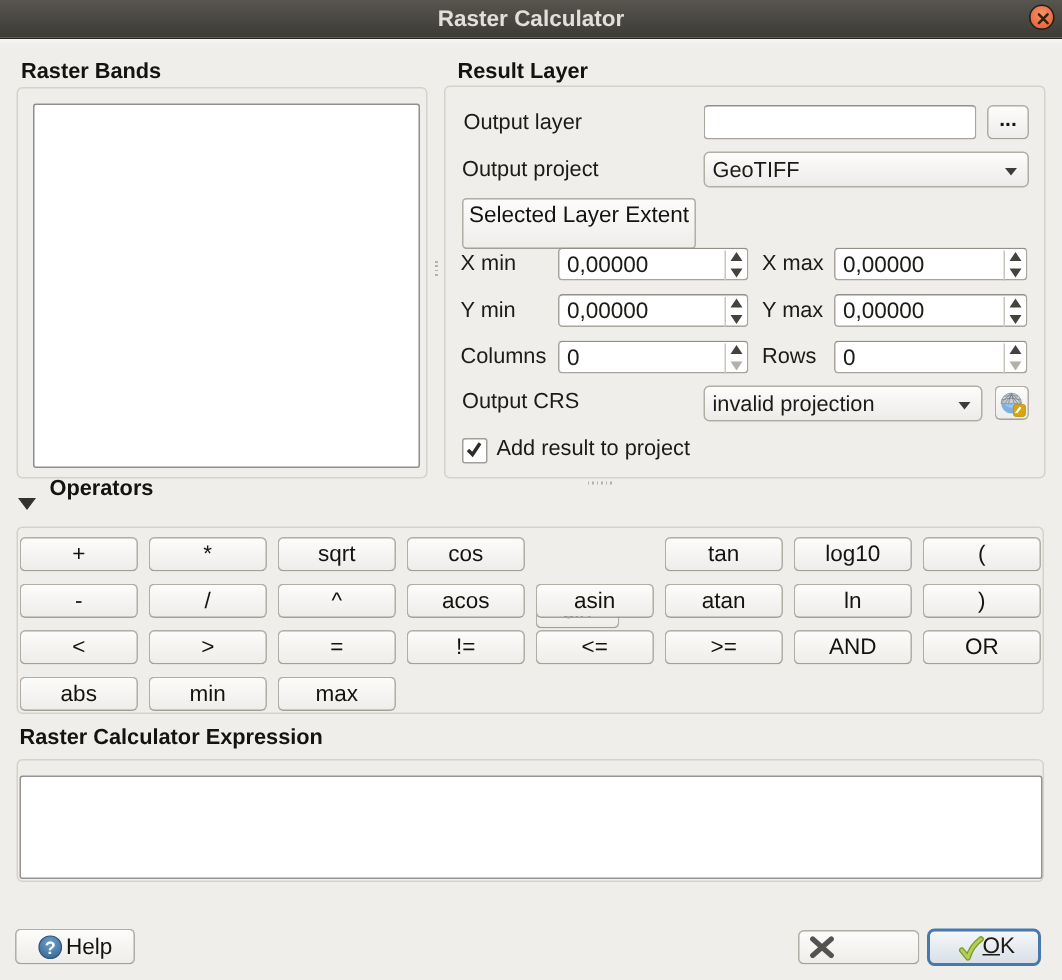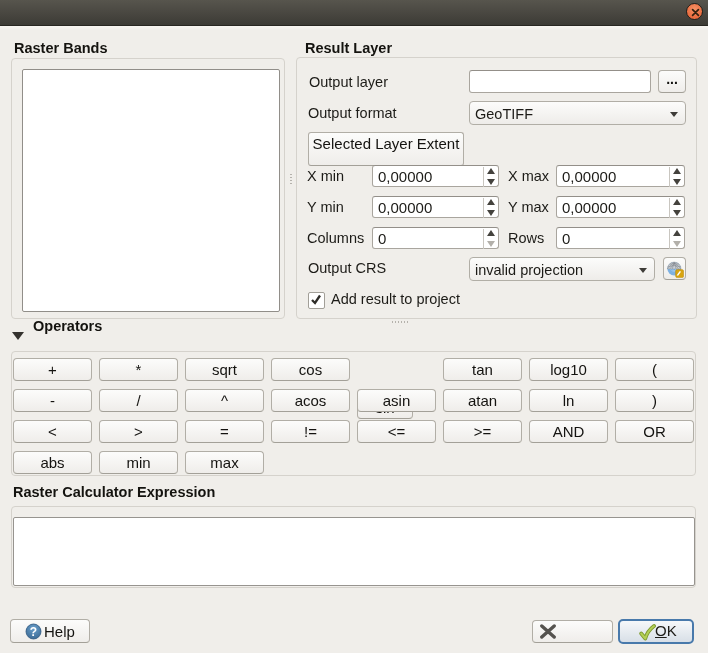--- a/index.html
+++ b/index.html
@@ -58,41 +58,42 @@
   border:1px solid #b1aea6; border-radius:4px;
 }
 .combo .ctext { position:absolute; left:5px; top:3.5px; font-size:14.5px; }
 .combo .carrow { position:absolute; width:0; height:0;
   border-left:4.5px solid transparent; border-right:4.5px solid transparent;
   border-top:5.5px solid #3e3c38; }
 </style>
 </head>
 <body>
   <div id="titlebar" class="abs">
+    <div id="title" class="abs">Raster Calculator</div>
     <div id="closebtn" class="abs">
       <svg width="9" height="9" viewBox="0 0 9 9">
         <path d="M1.6 1.6 L7.4 7.4 M7.4 1.6 L1.6 7.4" stroke="#35210f" stroke-width="1.7" stroke-linecap="round"></path>
       </svg>
     </div>
   </div>
 
   <div class="abs" style="left:0; top:26px; width:708px; height:4px; background:linear-gradient(#f8f6f2,#f0eeea);"></div>
 
   <div class="abs grouplabel" style="left:14px; top:40px;">Raster Bands</div>
   <div class="abs groupbox" style="left:11px; top:58px; width:274px; height:261px;"></div>
   <div class="abs" style="left:22px; top:69px; width:258px; height:243px; background:#fff; border:1px solid #918e89; border-radius:2px;"></div>
 
   <div class="abs grouplabel" style="left:305px; top:40px;">Result Layer</div>
   <div class="abs groupbox" style="left:296px; top:57px; width:401px; height:262px;"></div>
 
   <div class="abs lbl" style="left:309px; top:74px;">Output layer</div>
   <div class="abs input" style="left:469px; top:70px; width:182px; height:23px;"></div>
   <div class="abs btn" style="left:658px; top:70px; width:28px; height:23px; font-weight:bold; line-height:16px;">...</div>
 
-  <div class="abs lbl" style="left:308px; top:105px;">Output format</div>
+  <div class="abs lbl" style="left:308px; top:105px;">Output project</div>
   <div class="abs combo" style="left:469px; top:101px; width:217px; height:24px;">
     <div class="ctext">GeoTIFF</div>
     <div class="carrow" style="right:7px; top:10px;"></div>
   </div>
 
   <div class="abs btn" style="left:308px; top:132px; width:156px; height:34px; line-height:21px; border-radius:3px; font-size:15px;">Selected Layer Extent</div>
 
   <div class="abs lbl" style="left:307px; top:168px;">X min</div>
   <div class="abs spin" style="left:372px; top:165px; width:127px; height:22px;">
     <div class="val">0,00000</div>

